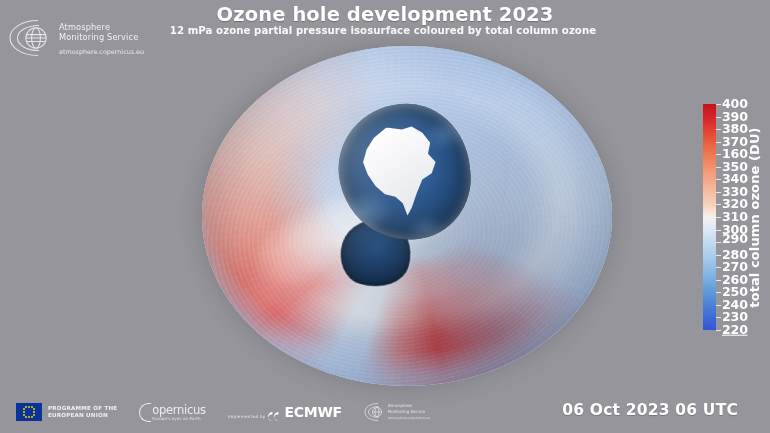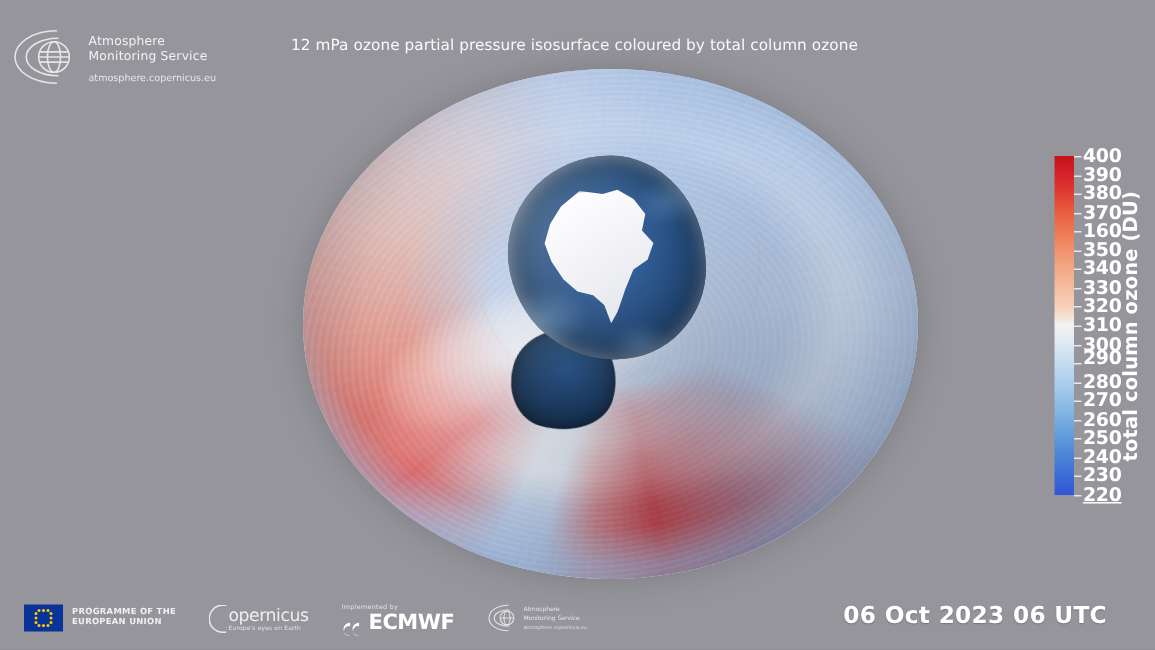--- a/index.html
+++ b/index.html
@@ -63,21 +63,21 @@
     font-weight: bold;
     letter-spacing: .1px;
     text-shadow: 0 1px 1px rgba(40,40,45,.35);
   }
   #subtitle {
     position: absolute;
     left: 0; right: 4px;
     top: 25px;
     text-align: center;
     font-size: 10.2px;
-    font-weight: normal;
+    font-weight: bold;
     letter-spacing: .05px;
     color: #fafafc;
   }
 
   
   #viz {
     position: absolute;
     left: 196px;
     top: 38px;
     width: 424px;
@@ -366,21 +366,21 @@
     line-height: 12px;
     color: #f3f3f5;
     letter-spacing: -.3px;
   }
   .cop-sub {
     font-size: 4px;
     line-height: 5px;
     color: #e6e6ea;
     letter-spacing: .1px;
   }
-  .logo-ecmwf { display: flex; flex-direction: column; gap: 1px; }
+  .logo-ecmwf { display: flex; flex-direction: row; gap: 1px; align-items: flex-end; }
   .ecmwf-pre { font-size: 4.2px; line-height: 5px; color: #e4e4e8; letter-spacing: .25px; }
   .ecmwf-row { display: flex; align-items: center; gap: 3px; }
   .ecmwf-mark {
     width: 15px; height: 11px;
     position: relative;
     flex: 0 0 15px;
   }
   .ecmwf-word {
     font-size: 14px;
     font-weight: bold;
@@ -421,20 +421,21 @@
         </g>
       </svg>
     </div>
     <div id="cams-text">
       <div class="cams-l1">Atmosphere</div>
       <div class="cams-l1">Monitoring Service</div>
       <div class="cams-url">atmosphere.copernicus.eu</div>
     </div>
   </div>
 
+  <div id="title">Ozone hole development 2023</div>
   <div id="subtitle">12 mPa ozone partial pressure isosurface coloured by total column ozone</div>
 
   <div id="viz">
     <div id="globe">
       <div id="shellBase"></div>
       <div id="swirlBlue"></div>
       <div id="swirlRed"></div>
       <div id="striations"></div>
       <div id="striations2"></div>
       <div id="crest"></div>

